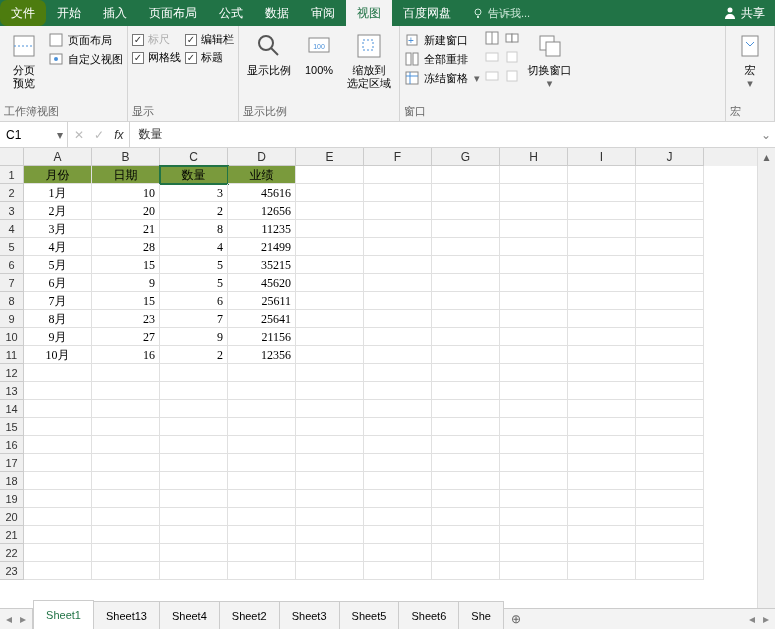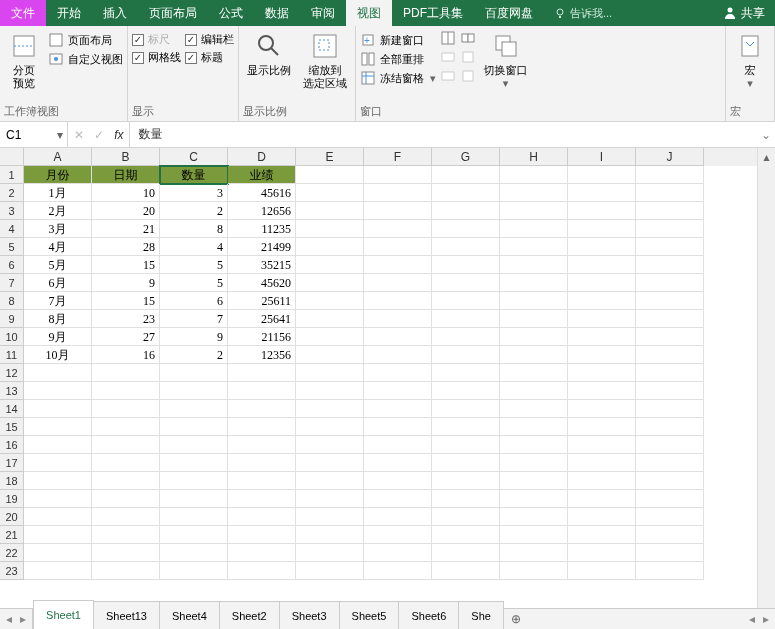--- a/index.html
+++ b/index.html
@@ -2,21 +2,21 @@
 <html><head>
 <meta charset="utf-8">
 <style>
 * { box-sizing: border-box; margin: 0; padding: 0; }
 body { font-family: "Microsoft YaHei", Arial, sans-serif; font-size: 12px; background: #fff; overflow: hidden; width: 775px; height: 629px; }
 
 
 .tab-bar { background: #217346; height: 26px; display: flex; align-items: stretch; color: #fff; }
 .tab { padding: 0 11px; display: flex; align-items: center; font-size: 12px; cursor: pointer; }
 .tab.active { background: #f3f3f3; color: #217346; }
-.tab.file { background: #d946ef; }
+.tab.file { background: #4d7c0f; border-radius: 7px; }
 .tellme { display: flex; align-items: center; color: #cde8d9; padding: 0 10px; font-size: 11px; }
 .tellme svg { margin-right: 4px; }
 .share { margin-left: auto; display: flex; align-items: center; padding: 0 10px; color: #fff; }
 
 
 .ribbon { background: #f3f3f3; border-bottom: 1px solid #d4d4d4; height: 96px; display: flex; }
 .group { border-right: 1px solid #d4d4d4; display: flex; flex-direction: column; padding: 2px 4px 0 4px; }
 .group-body { flex: 1; display: flex; align-items: flex-start; gap: 4px; }
 .group-label { text-align: left; font-size: 11px; color: #666; padding: 2px 0; }
 .big-btn { display: flex; flex-direction: column; align-items: center; justify-content: center; padding: 2px 4px; cursor: pointer; text-align: center; }
@@ -68,21 +68,20 @@
 
 <div class="tab-bar">
   <div class="tab file">文件</div>
   <div class="tab">开始</div>
   <div class="tab">插入</div>
   <div class="tab">页面布局</div>
   <div class="tab">公式</div>
   <div class="tab">数据</div>
   <div class="tab">审阅</div>
   <div class="tab active">视图</div>
-  <div class="tab">PDF工具集</div>
   <div class="tab">百度网盘</div>
   <div class="tellme">
     <svg width="12" height="12" viewBox="0 0 12 12">
         <circle cx="6" cy="5" r="3" fill="none" stroke="#cde8d9"></circle>
         <path d="M5 9h2v2H5z" fill="#cde8d9"></path>
       </svg>
     <span>告诉我...</span>
   </div>
   <div class="share">
     <svg width="14" height="14" viewBox="0 0 14 14">
@@ -159,20 +158,29 @@
   <div class="group">
     <div class="group-body">
       <div class="big-btn">
         <div class="icon32">
             <svg width="28" height="28">
               <circle cx="11" cy="11" r="7" fill="none" stroke="#555" stroke-width="2"></circle>
               <line x1="16" y1="16" x2="23" y2="23" stroke="#555" stroke-width="2"></line>
             </svg>
           </div>
         <div class="lbl">显示比例</div>
+      </div>
+      <div class="big-btn">
+        <div class="icon32">
+            <svg width="28" height="28">
+              <rect x="4" y="6" width="20" height="14" fill="#fff" stroke="#888"></rect>
+              <text x="14" y="17" font-size="7" text-anchor="middle" fill="#4a90d9">100</text>
+            </svg>
+          </div>
+        <div class="lbl">100%</div>
       </div>
       <div class="big-btn">
         <div class="icon32">
             <svg width="28" height="28">
               <rect x="3" y="3" width="22" height="22" fill="#fff" stroke="#888"></rect>
               <rect x="8" y="8" width="10" height="10" fill="none" stroke="#4a90d9" stroke-dasharray="2"></rect>
             </svg>
           </div>
         <div class="lbl" style="white-space:pre">缩放到
 选定区域</div>

